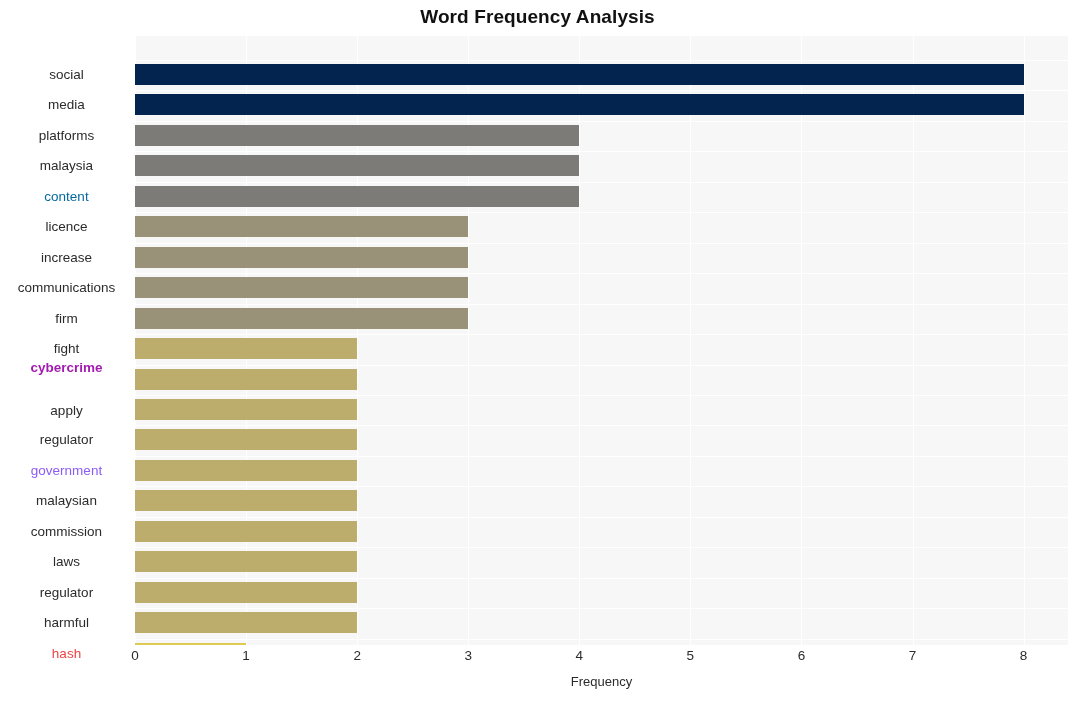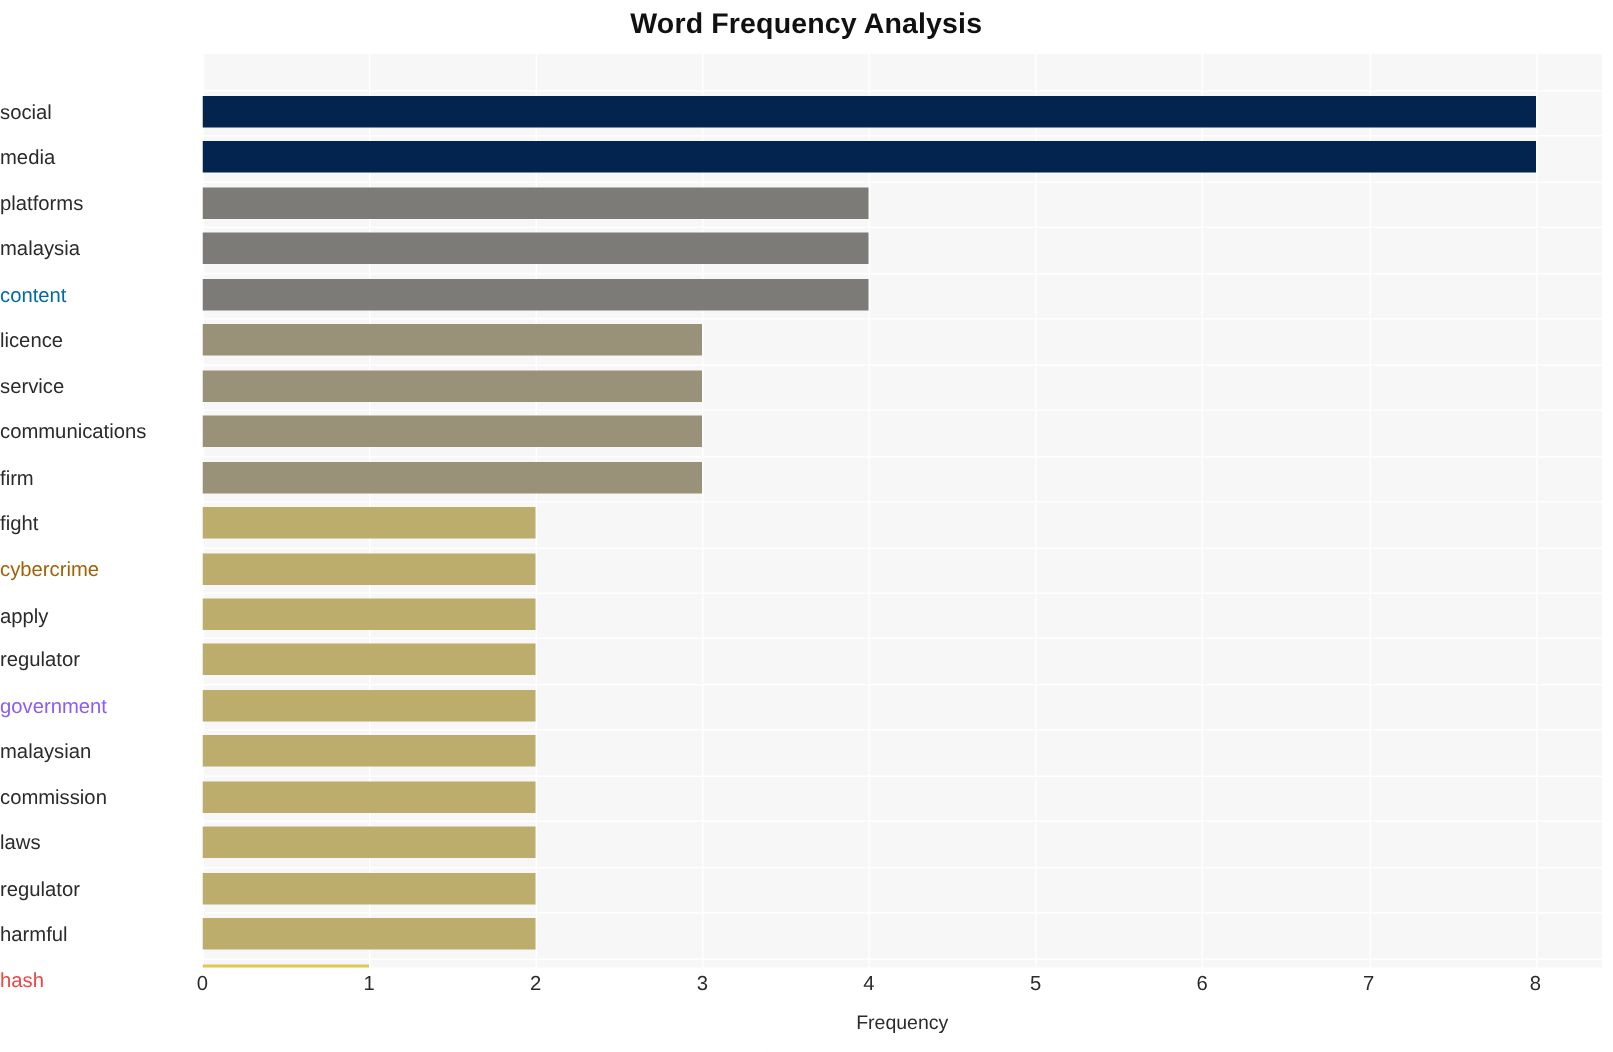--- a/index.html
+++ b/index.html
@@ -70,21 +70,21 @@
     position: absolute;
     left: 0;
     top: 36px;
     width: 1075px;
     height: 609px;
   }
   .ylabel-inner {
     position: absolute;
     left: 0;
     width: 133px;
-    text-align: left;
+    text-align: center;
     font-size: 13.5px;
     color: #2b2b2b;
     white-space: nowrap;
     height: 21px;
     line-height: 21px;
   }
 
   
   #xticks-layer {
     position: absolute;
@@ -176,25 +176,25 @@
       </div>
   </div>
 
   <div id="ylabels-layer">
       <div class="ylabel-inner" style="top: 28px; color: rgb(43, 43, 43);">social</div>
       <div class="ylabel-inner" style="top: 58px; color: rgb(43, 43, 43);">media</div>
       <div class="ylabel-inner" style="top: 89px; color: rgb(43, 43, 43);">platforms</div>
       <div class="ylabel-inner" style="top: 119px; color: rgb(43, 43, 43);">malaysia</div>
       <div class="ylabel-inner" style="top: 150px; color: #0369a1;">content</div>
       <div class="ylabel-inner" style="top: 180px; color: rgb(43, 43, 43);">licence</div>
-      <div class="ylabel-inner" style="top: 211px; color: rgb(43, 43, 43);">service</div>
+      <div class="ylabel-inner" style="top: 211px; color: rgb(43, 43, 43);">increase</div>
       <div class="ylabel-inner" style="top: 241px; color: rgb(43, 43, 43);">communications</div>
       <div class="ylabel-inner" style="top: 272px; color: rgb(43, 43, 43);">firm</div>
       <div class="ylabel-inner" style="top: 302px; color: rgb(43, 43, 43);">fight</div>
-      <div class="ylabel-inner" style="top: 333px; color: #a16207;">cybercrime</div>
+      <div class="ylabel-inner" style="top: 321px; color: #a21caf; font-weight: bold;">cybercrime</div>
       <div class="ylabel-inner" style="top: 364px; color: rgb(43, 43, 43);">apply</div>
       <div class="ylabel-inner" style="top: 393px; color: rgb(43, 43, 43);">regulator</div>
       <div class="ylabel-inner" style="top: 424px; color: #8b5cf6;">government</div>
       <div class="ylabel-inner" style="top: 454px; color: rgb(43, 43, 43);">malaysian</div>
       <div class="ylabel-inner" style="top: 485px; color: rgb(43, 43, 43);">commission</div>
       <div class="ylabel-inner" style="top: 515px; color: rgb(43, 43, 43);">laws</div>
       <div class="ylabel-inner" style="top: 546px; color: rgb(43, 43, 43);">regulator</div>
       <div class="ylabel-inner" style="top: 576px; color: rgb(43, 43, 43);">harmful</div>
       <div class="ylabel-inner" style="top: 607px; color: #ef4444;">hash</div>
     </div>

